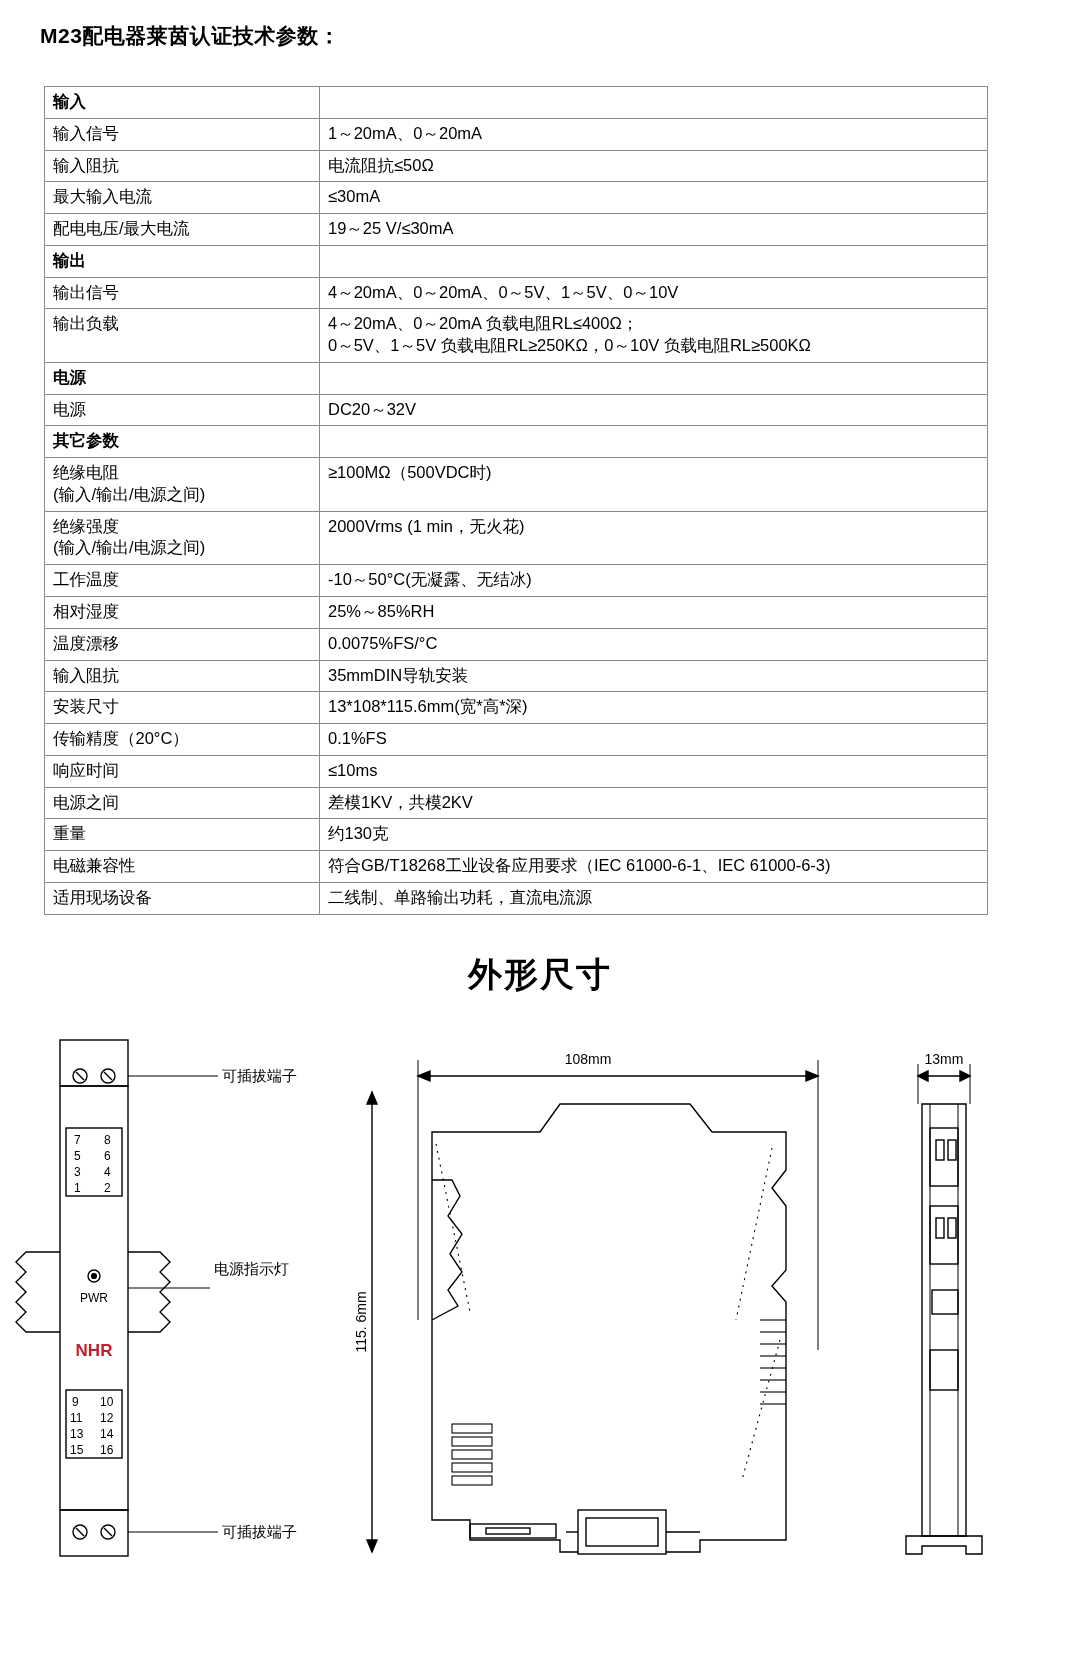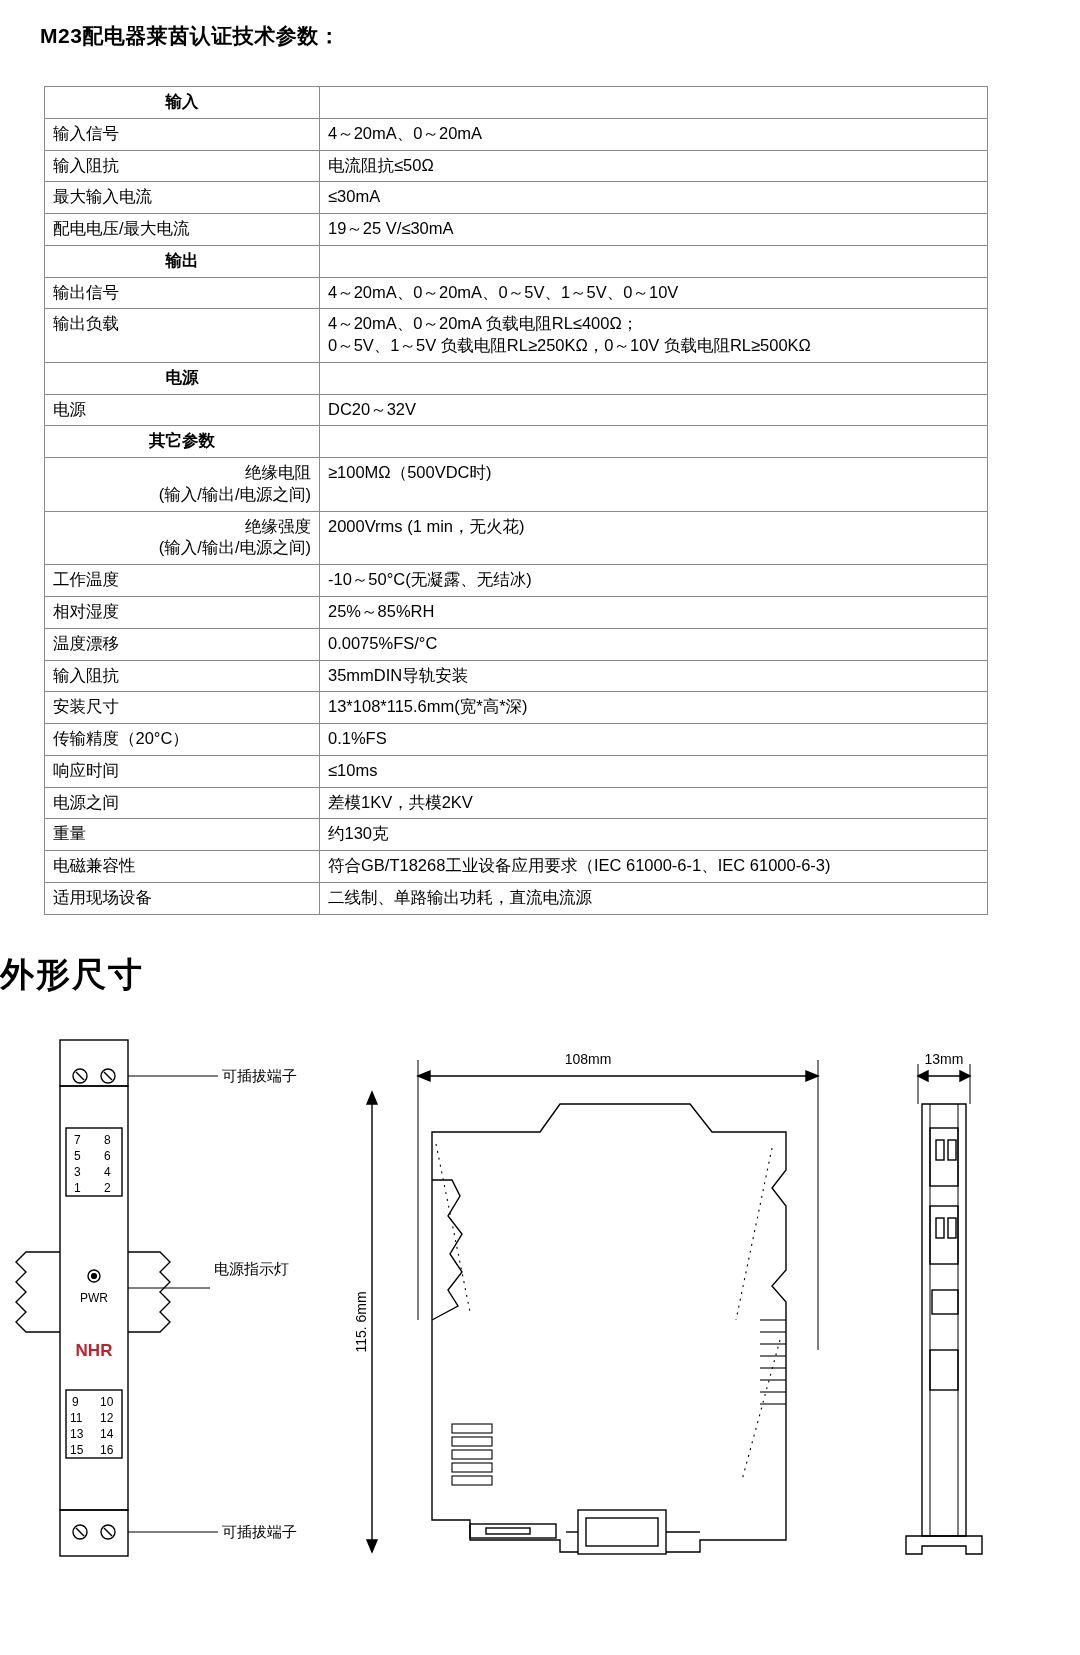--- a/index.html
+++ b/index.html
@@ -45,36 +45,35 @@
     border: 1px solid #8a8a8a;
     padding: 4px 8px 5px 8px;
     vertical-align: top;
     line-height: 1.32;
   }
   .spec-table td.label {
     width: 258px;
   }
   .spec-table tr.section td {
     font-weight: bold;
-    text-align: center;
   }
   .spec-table .sub {
     display: block;
   }
   .spec-table .l2 {
     display: block;
-    text-align: right;
   }
 
   
   .dim-heading {
     position: absolute;
     left: 0;
     right: 0;
     top: 952px;
+    text-align: center;
     font-size: 34px;
     font-weight: bold;
     letter-spacing: 2px;
   }
   .drawing {
     position: absolute;
     left: 0;
     top: 1020px;
     width: 1080px;
     height: 620px;
@@ -91,21 +90,21 @@
   <div class="doc-title">M23配电器莱茵认证技术参数：</div>
 
   <table class="spec-table">
     <tbody>
       <tr class="section">
         <td class="label">输入</td>
         <td></td>
       </tr>
       <tr>
         <td class="label">输入信号</td>
-        <td>4～20mA、0～20mA</td>
+        <td>1～20mA、0～20mA</td>
       </tr>
       <tr>
         <td class="label">输入阻抗</td>
         <td>电流阻抗≤50Ω</td>
       </tr>
       <tr>
         <td class="label">最大输入电流</td>
         <td>≤30mA</td>
       </tr>
       <tr>

